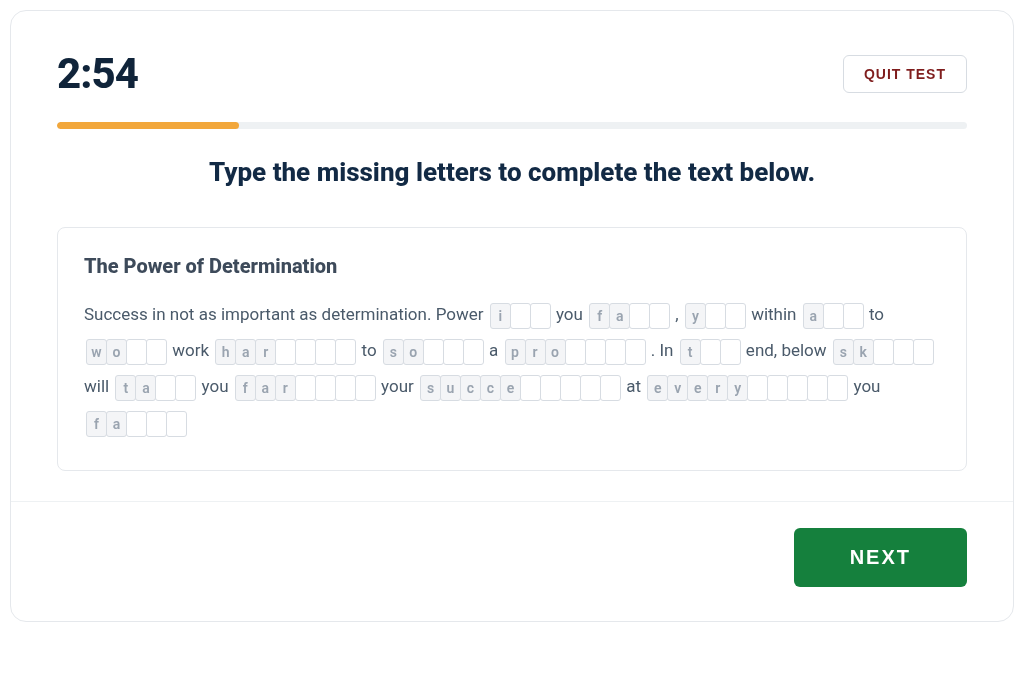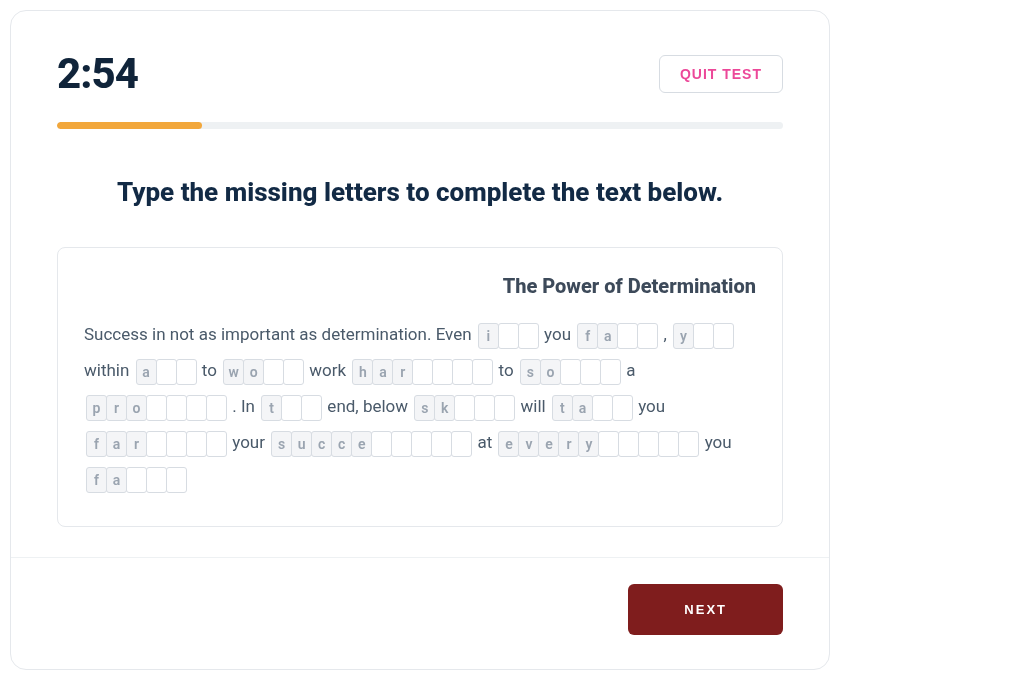--- a/index.html
+++ b/index.html
@@ -4,41 +4,41 @@
 <style>
   * { box-sizing: border-box; }
   html, body { margin:0; padding:0; }
   body {
     font-family: -apple-system, BlinkMacSystemFont, "Segoe UI", Roboto, "Helvetica Neue", Arial, sans-serif;
     background:#fff;
     color:#1a2b3c;
     padding:10px;
   }
   .card {
-    width:820px;
+    width:1004px;
     border:1px solid #e5e8ec;
     border-radius:16px;
     padding:38px 46px 34px 46px;
     position:relative;
   }
   .topbar {
     display:flex;
     justify-content:space-between;
     align-items:center;
   }
   .timer {
     font-size:42px;
     font-weight:800;
     letter-spacing:-1px;
     color:#10243a;
   }
   .quit-btn {
     border:1px solid #d7dce2;
     background:#fff;
-    color:#ec4899;
+    color:#7f1d1d;
     font-weight:700;
     font-size:14px;
     letter-spacing:1px;
     padding:10px 20px;
     border-radius:6px;
     cursor:pointer;
   }
   .progress {
     height:7px;
     background:#eef1f3;
@@ -51,30 +51,30 @@
     background:#f2a73b;
     height:100%;
     width:20%;
     border-radius:4px;
   }
   .instruction {
     text-align:center;
     font-size:26px;
     font-weight:800;
     color:#122a45;
-    margin-top:48px;
+    margin-top:28px;
   }
   .passage-box {
     margin-top:40px;
     border:1px solid #e5e8ec;
     border-radius:8px;
     padding:26px 26px 30px 26px;
   }
   .passage-title {
-    text-align:right;
+    text-align:left;
     font-size:20px;
     font-weight:800;
     color:#3d4a5a;
     margin-bottom:18px;
   }
   .passage {
     font-size:17px;
     color:#4a5a6a;
     line-height:36px;
   }
@@ -108,25 +108,25 @@
     border:0;
     border-top:1px solid #eef1f3;
     margin:30px -46px 0 -46px;
   }
   .footer {
     display:flex;
     justify-content:flex-end;
     margin-top:26px;
   }
   .next-btn {
-    background:#7f1d1d;
+    background:#15803d;
     color:#fff;
     border:none;
     font-weight:700;
-    font-size:13px;
+    font-size:20px;
     letter-spacing:2px;
     padding:18px 56px;
     border-radius:6px;
     cursor:pointer;
   }
 </style>
 </head>
 <body>
 
 <div class="card">
@@ -137,21 +137,21 @@
   </div>
 
   <div class="progress">
     <div class="progress-fill" style="width:20%"></div>
   </div>
 
   <div class="instruction">Type the missing letters to complete the text below.</div>
 
   <div class="passage-box">
     <div class="passage-title">The Power of Determination</div>
-    <div class="passage" id="passage"><span class="txt">Success in not as important as determination. Even </span><span class="letter-group">
+    <div class="passage" id="passage"><span class="txt">Success in not as important as determination. Power </span><span class="letter-group">
           <span class="letter-cell filled">
             <span>i</span>
           </span>
           <span class="letter-cell"></span>
           <span class="letter-cell"></span>
         </span><span class="txt"> you </span><span class="letter-group">
           <span class="letter-cell filled">
             <span>f</span>
           </span>
           <span class="letter-cell filled">

